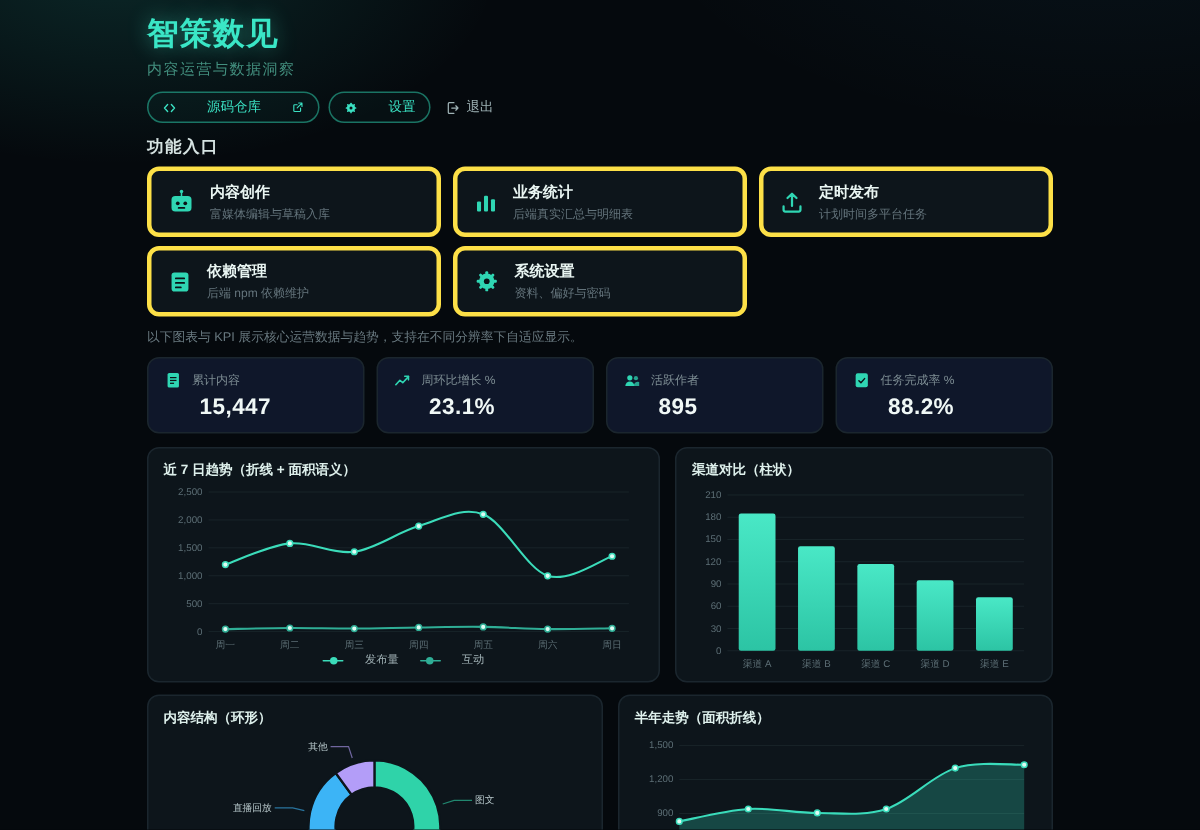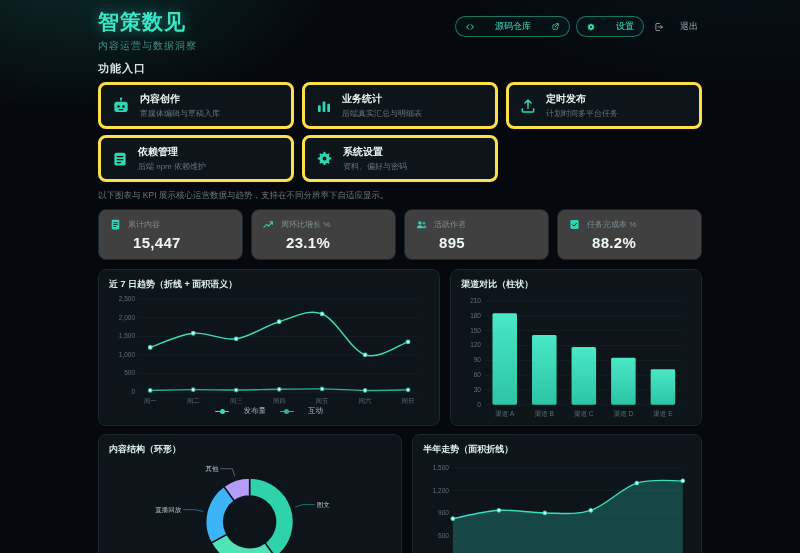--- a/index.html
+++ b/index.html
@@ -8,44 +8,44 @@
     font-family:"Liberation Sans","DejaVu Sans",sans-serif;
     background:
       radial-gradient(420px 220px at 10% -4%, rgba(45,212,191,.15), transparent 60%),
       radial-gradient(520px 260px at 92% -12%, rgba(56,189,248,.06), transparent 60%),
       #05090d;
     color:#e8f1f0;
   }
   .wrap { width:604px; margin:0 auto; padding-top:8px; }
 
   
-  .hdr { display:flex; justify-content:space-between; align-items:flex-start; margin-bottom:8px; }
+  .hdr { display:flex; justify-content:space-between; align-items:flex-start; margin-bottom:8px;flex-direction:column; }
   .hdr h1 { font-size:21px; font-weight:700; letter-spacing:1px; color:#3ae6c6;
             text-shadow:0 0 14px rgba(62,232,200,.45); }
   .hdr .sub { font-size:10px; color:#43907f; margin-top:3px; letter-spacing:1px; }
   .hdr-actions { display:flex; align-items:center; gap:6px; margin-top:8px; }
   .pill { display:flex; align-items:center; gap:20px; border:1px solid rgba(45,214,179,.5);
           border-radius:999px; padding:3px 9px; font-size:9px; color:#3ae0c2; background:rgba(45,214,179,.04); cursor:pointer; }
-  .ghost { display:flex; align-items:center; gap:16px; font-size:9px; color:#9fb3b6; padding:3px 4px; cursor:pointer; }
+  .ghost { display:flex; align-items:center; gap:4px; font-size:9px; color:#9fb3b6; padding:3px 4px; cursor:pointer; }
   .icon { display:inline-block; }
 
   
   .sec-label { font-size:11px; font-weight:700; color:#d6e3e2; letter-spacing:1px; margin:4px 0 6px; }
 
   .feat-grid { display:grid; grid-template-columns:repeat(3,1fr); gap:6px 8px; }
   .feat-card { background:#0d151b; border:3px solid #fde047; border-radius:8px;
                padding:7px 10px; display:flex; gap:9px; align-items:center; min-height:38px; cursor:pointer; }
   .feat-card .ficon { color:#2fd6b3; flex:0 0 auto; }
   .feat-title { font-size:10px; font-weight:700; color:#e9f5f2; }
   .feat-desc { font-size:8px; color:#64747c; margin-top:2px;text-align:right; }
 
   .note { font-size:8.5px; color:#68787f; margin:8px 0 7px; }
 
   .kpi-grid { display:grid; grid-template-columns:repeat(4,1fr); gap:8px; margin-bottom:9px; }
-  .kpi-card { background:#404040; border:1px solid #1b262e; border-radius:8px; padding:8px 10px; }
+  .kpi-card { background:#0f172a; border:1px solid #1b262e; border-radius:8px; padding:8px 10px; }
   .kpi-top { display:flex; align-items:center; gap:6px; }
   .kpi-top .kicon { color:#2fd6b3; }
   .kpi-label { font-size:8px; color:#7d8d93; }
   .kpi-value { font-size:15px; font-weight:700; color:#f0f8f6; margin:3px 0 0 24px; letter-spacing:.3px; }
 
   .chart-row1 { display:grid; grid-template-columns:1.36fr 1fr; gap:10px; margin-bottom:8px; }
   .chart-row2 { display:grid; grid-template-columns:1.05fr 1fr; gap:10px; }
   .chart-card { background:#0d151b; border:1px solid #1b262e; border-radius:8px; padding:8px 10px 6px; }
   .chart-title { font-size:9px; font-weight:700; color:#def0ec; margin-bottom:2px; }
   .chart-card svg.plot { display:block; width:100%; height:auto; }

